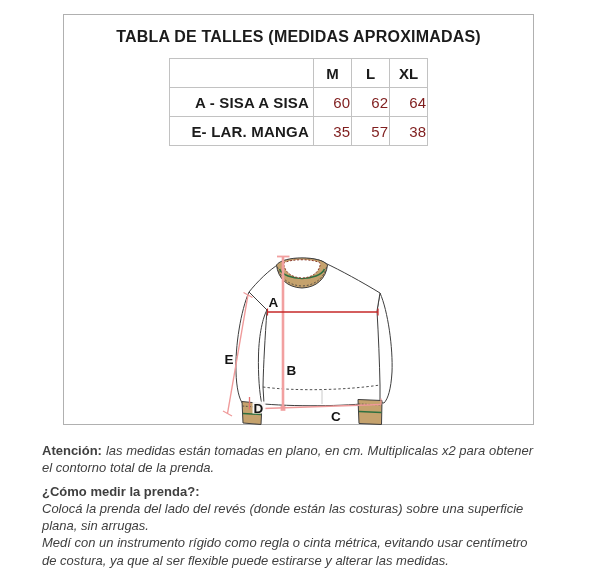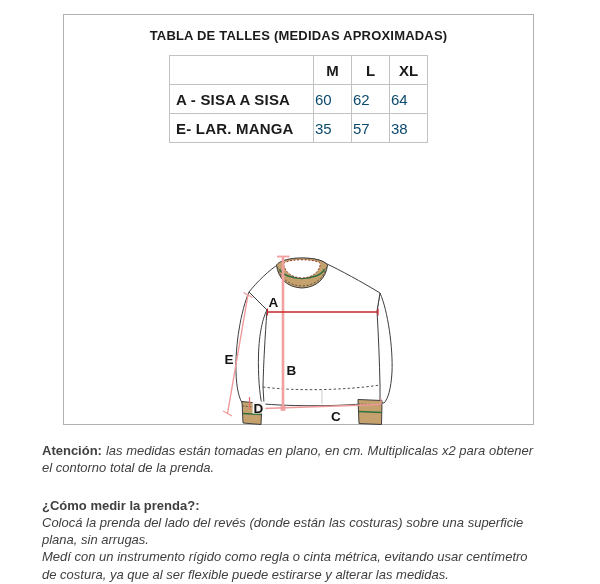--- a/index.html
+++ b/index.html
@@ -6,50 +6,50 @@
   body {
     width:600px; height:584px; background:#ffffff; position:relative;
     font-family:"Liberation Sans", sans-serif; overflow:hidden;
     -webkit-font-smoothing:antialiased;
   }
   .panel {
     position:absolute; left:63px; top:14px; width:471px; height:411px;
     border:1.5px solid #b0b0b0; background:#fff; box-sizing:border-box;
   }
   .title {
-    margin-top:13px; text-align:center; font-weight:bold; font-size:13px;
+    margin-top:13px; text-align:center; font-weight:bold; font-size:16px;
     color:#1b1b1b; letter-spacing:0.2px;
   }
   table.size-table {
     border-collapse:collapse; margin:12px auto 0; table-layout:fixed;
   }
   .size-table th, .size-table td {
     border:1px solid #c2c2c2; box-sizing:border-box; background:#fff;
   }
   .size-table thead th { height:29px; font-size:15px; font-weight:bold; color:#1b1b1b; text-align:center; }
   .size-table td { height:29px; }
   .size-table td.lbl {
     width:144px; font-weight:bold; font-size:15px; color:#1b1b1b;
-    text-align:left; padding:0 4px 0 6px; letter-spacing:0.2px;
+    text-align:right; padding:0 4px 0 6px; letter-spacing:0.2px;
   }
   .size-table th.c1, .size-table td.val { width:38px; }
-  .size-table td.val { text-align:left; font-size:15px; color:#0c4a6e; }
+  .size-table td.val { text-align:right; font-size:15px; color:#7f1d1d; }
   .diagram-wrap { position:absolute; left:222px; top:248px; width:230px; height:190px; }
   svg .meas-label {
     font-family:"Liberation Sans", sans-serif; font-weight:bold;
     font-size:13.5px; fill:#141414;
   }
   .notes {
     position:absolute; left:42px; top:442px; width:540px;
     font-size:13px; line-height:17.3px; color:#3f3f3f;
   }
   .notes p { margin:0; }
   .notes .lead { font-weight:bold; font-style:normal; margin-right:4px; }
   .notes .ital { font-style:italic; white-space:pre-line; }
-  .notes .howto-title { font-weight:bold; margin-top:20px; }
+  .notes .howto-title { font-weight:bold; margin-top:6px; }
 </style>
 </head>
 <body>
 
 <div class="panel">
   <div class="title">TABLA DE TALLES (MEDIDAS APROXIMADAS)</div>
 
   <table class="size-table">
     <thead>
       <tr>

